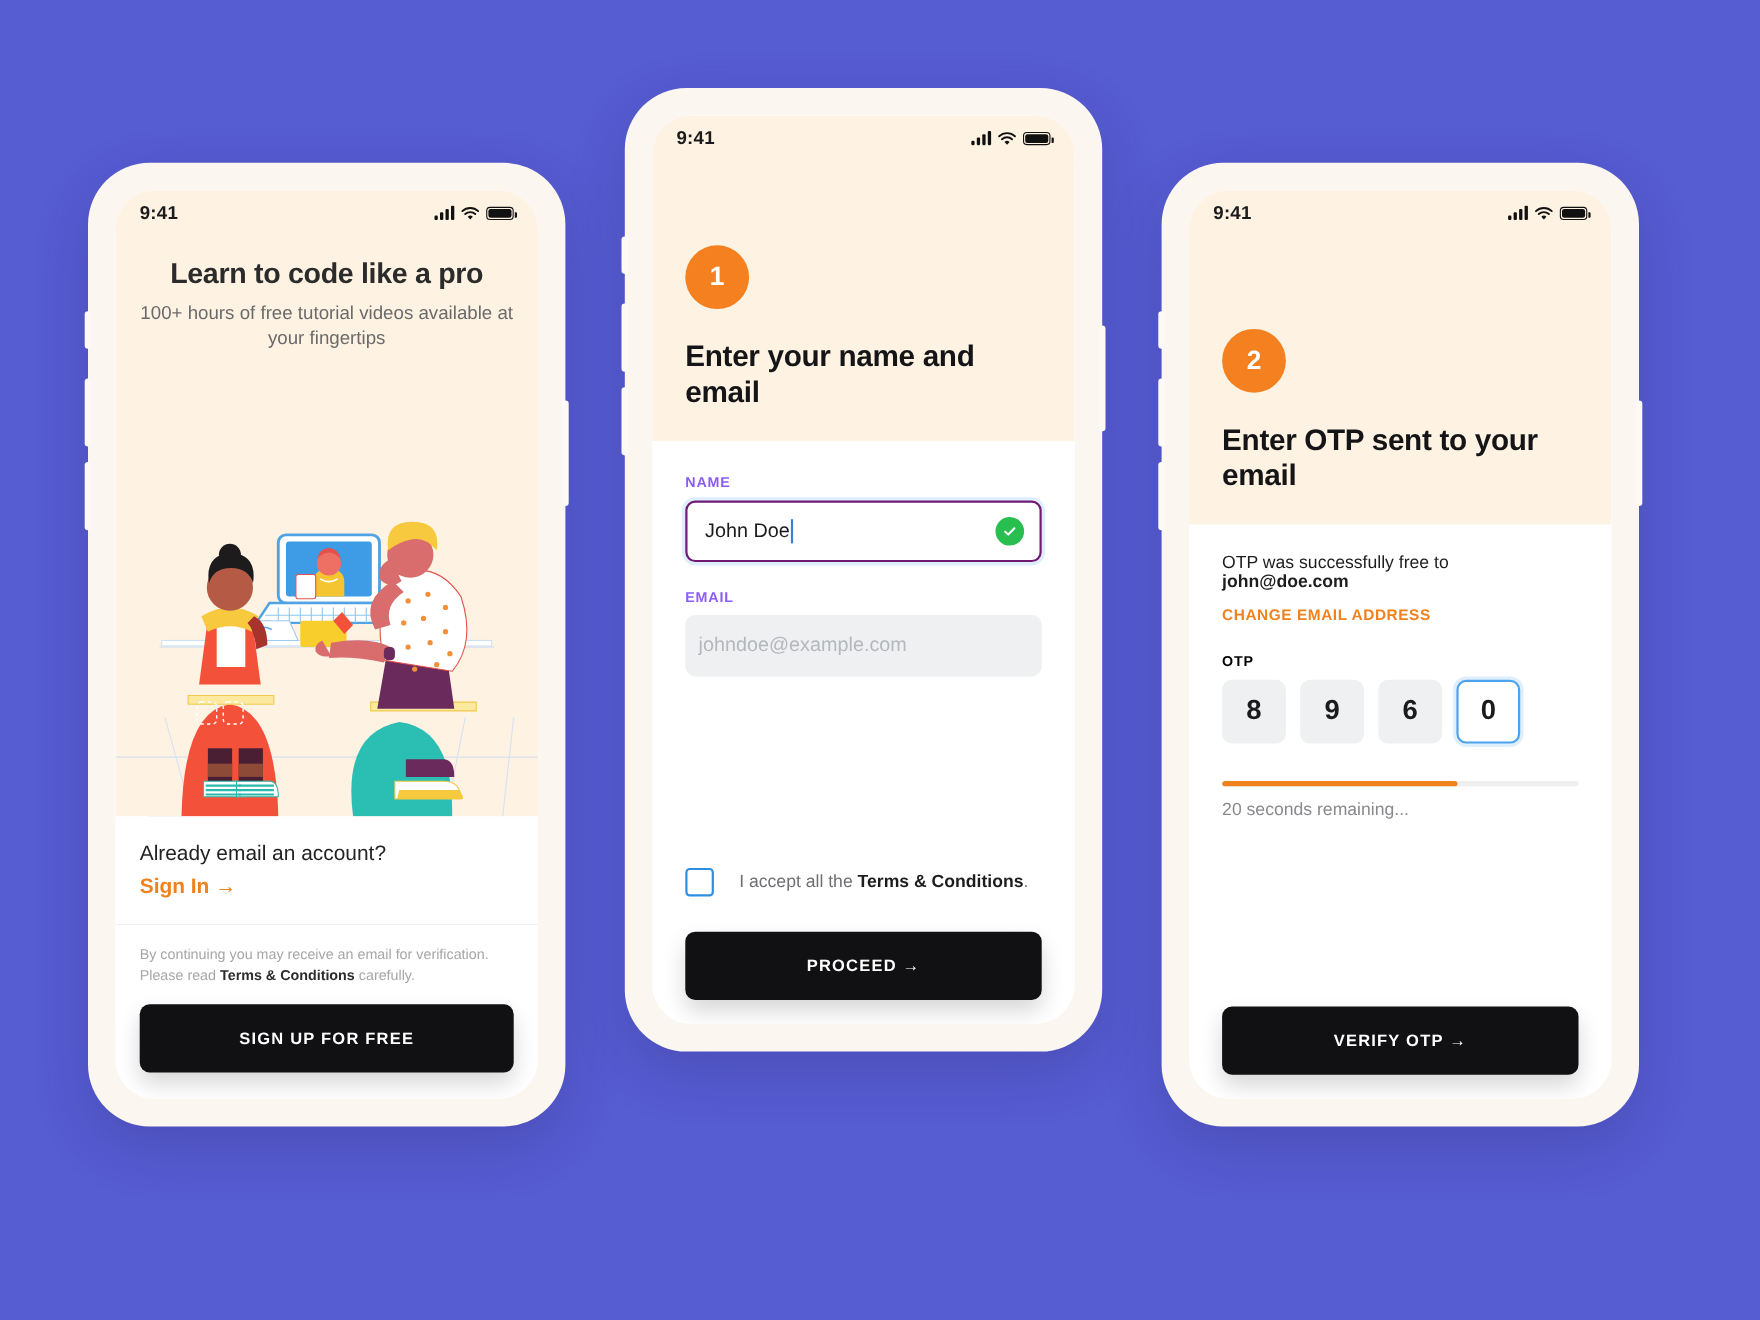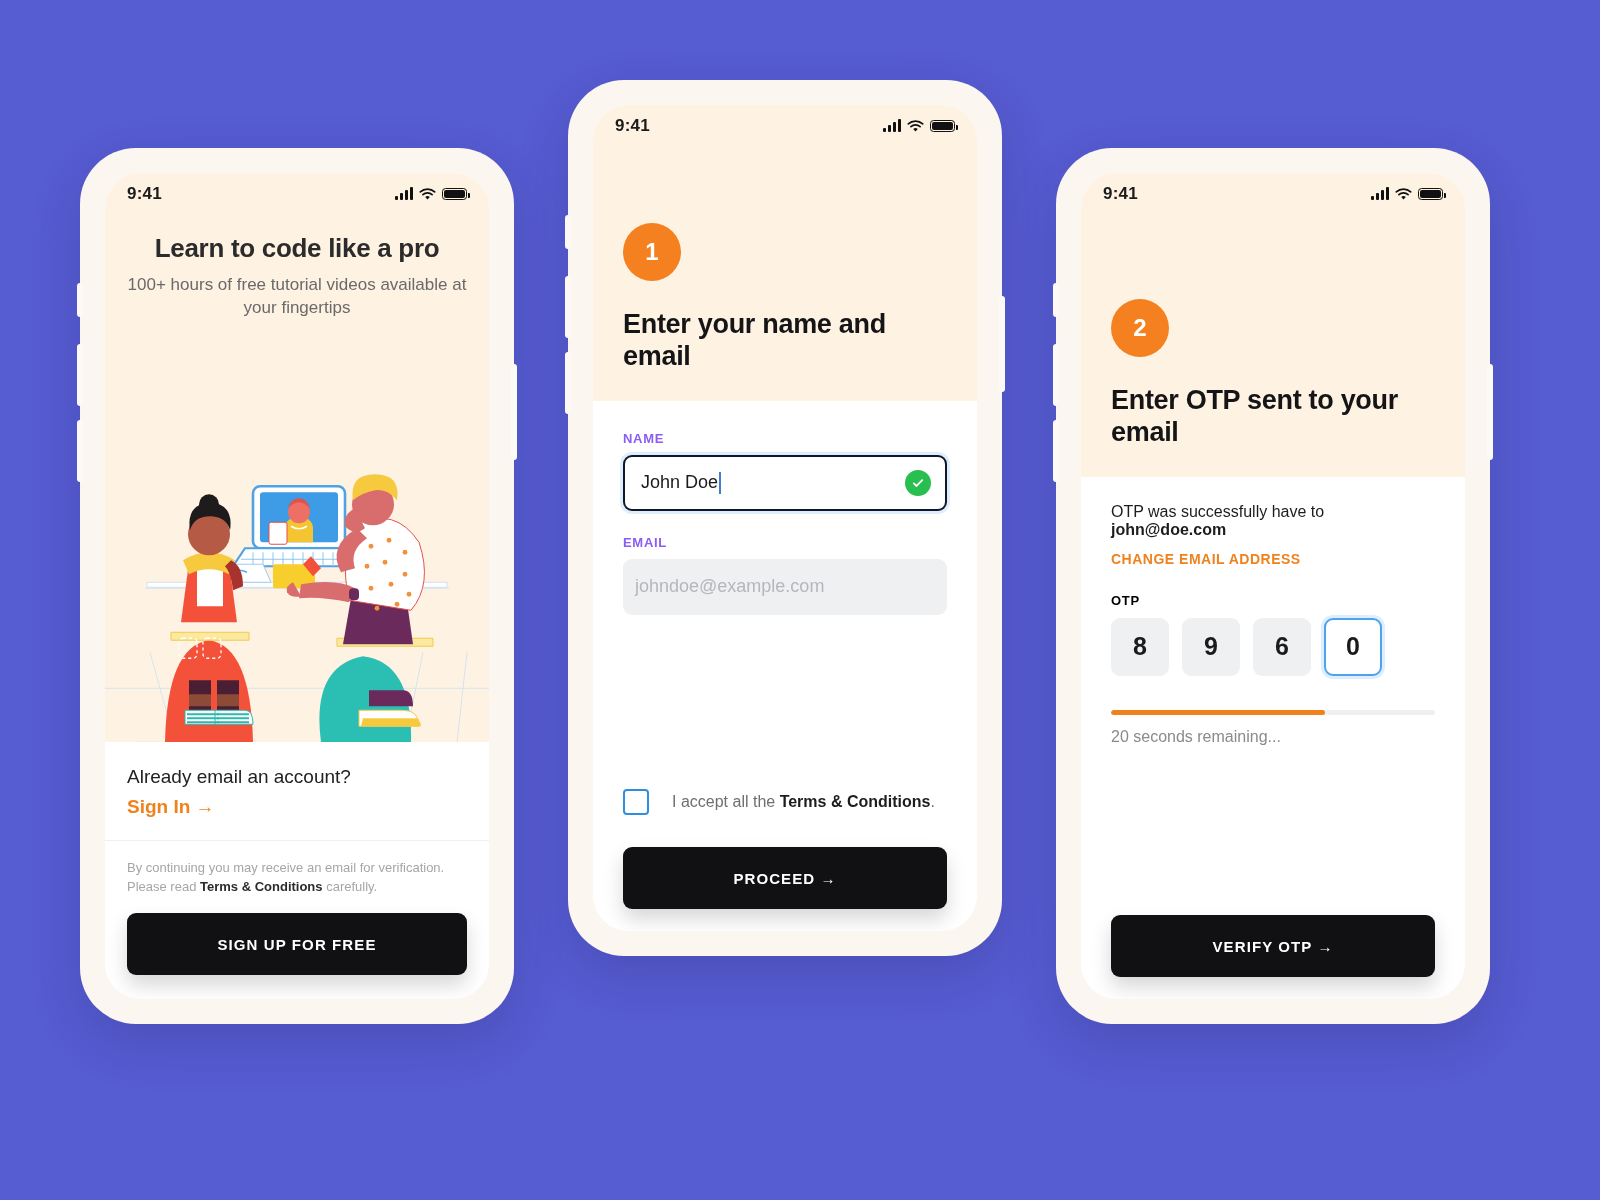--- a/index.html
+++ b/index.html
@@ -92,21 +92,21 @@
     color:#fff; font-size:24px; font-weight:700;
     display:flex; align-items:center; justify-content:center;
   }
   .head-title { margin-top:28px; font-size:27px; line-height:1.18; font-weight:700; color:#151517; letter-spacing:-0.3px;}
   .p2-body { flex:1 1 auto; background:#fff; padding:30px 30px 22px; display:flex; flex-direction:column; min-height:0;}
   .fl { font-size:13px; font-weight:700; letter-spacing:0.7px; color:#8b5cf6; }
   .field {
     margin-top:9px; height:56px; border-radius:9px; display:flex; align-items:center;
     padding:0 16px; position:relative;
   }
-  .field.active { background:#fff; border:2px solid #0f172a; box-shadow:0 0 0 3px rgba(77,163,238,0.18); }
+  .field.active { background:#fff; border:2px solid #701a75; box-shadow:0 0 0 3px rgba(77,163,238,0.18); }
   .field.muted  { background:#EFF0F2;padding-left:12px; }
   .field .val { font-size:18px; color:#1B1B1B; }
   .field .caret { width:2px; height:22px; background:#3E7FD6; margin-left:1px; }
   .field .ph { font-size:18px; color:#B4B7BC; }
   .okdot {
     position:absolute; right:14px; width:26px; height:26px; border-radius:50%;
     background:#28BE50; display:flex; align-items:center; justify-content:center;
   }
   .okdot svg { width:14px; height:14px; }
   .spacer { flex:1 1 auto; min-height:10px; }
@@ -393,21 +393,21 @@
         </span>
       </div>
 
       <div class="head-cream">
         <div class="badge">2</div>
         <div class="head-title">Enter OTP sent to your email</div>
       </div>
 
       <div class="p3-body">
         <div class="sent">
-          <span>OTP was successfully have to </span><b>john@doe.com</b>
+          <span>OTP was successfully free to </span><b>john@doe.com</b>
         </div>
         <div class="change">CHANGE EMAIL ADDRESS</div>
 
         <div class="otp-label">OTP</div>
         <div class="otp-row">
           <div class="otp-cell">8</div>
           <div class="otp-cell">9</div>
           <div class="otp-cell">6</div>
           <div class="otp-cell focus">0</div>
         </div>

